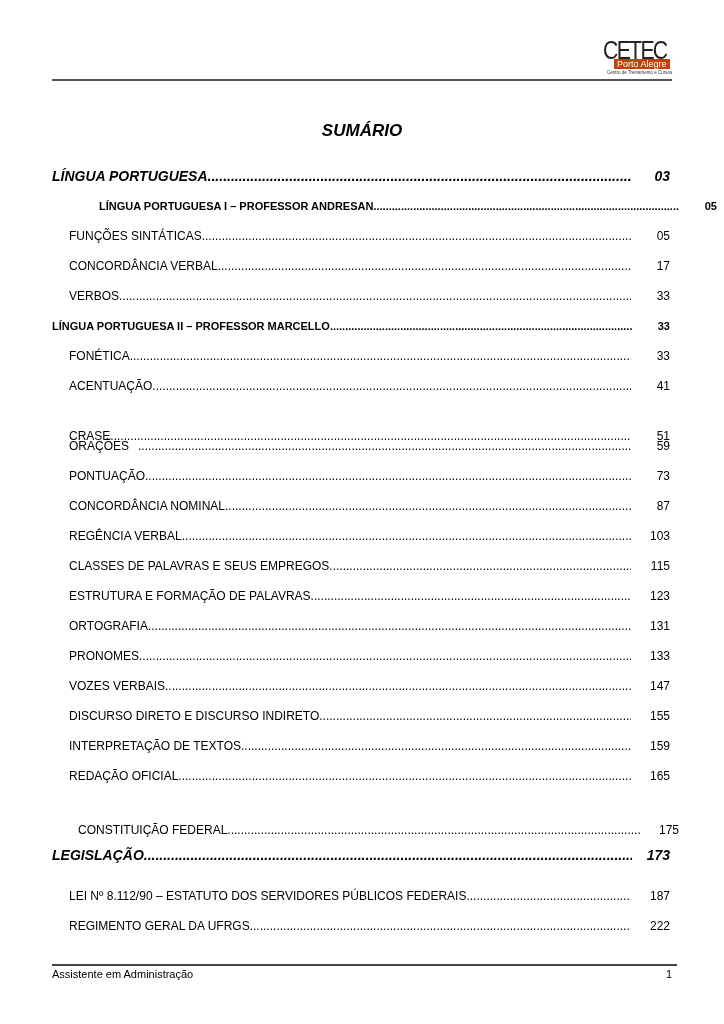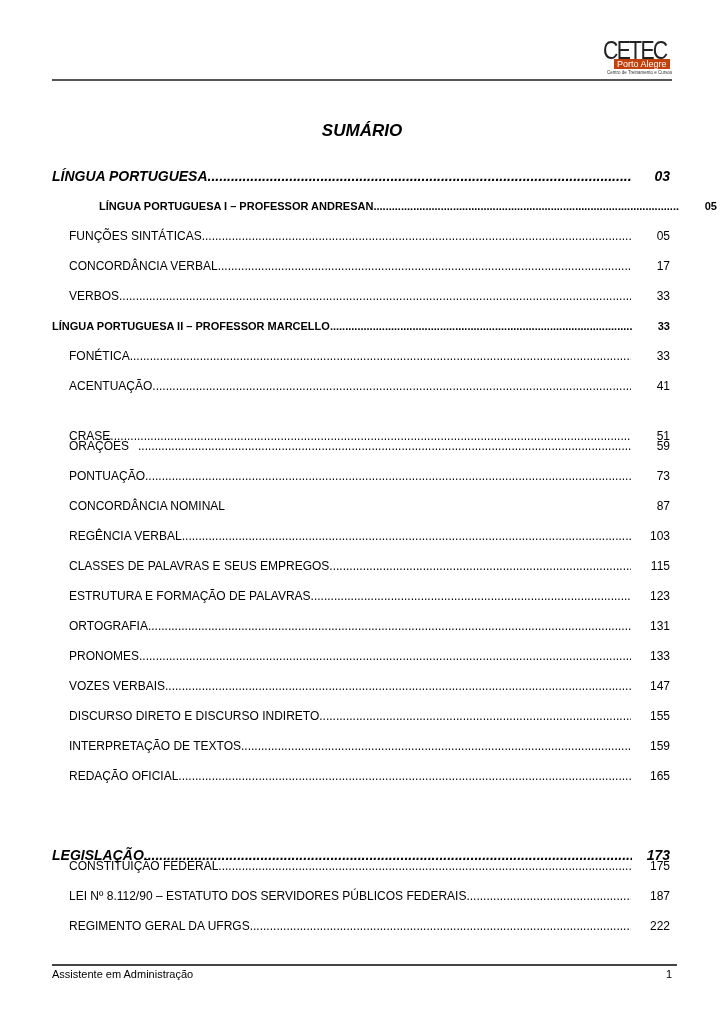--- a/index.html
+++ b/index.html
@@ -208,21 +208,21 @@
     <div class="toc-row lvl2" style="top: 438px; gap: 9px;">
       <span class="label">ORAÇÕES</span>
       <span class="dots"></span>
       <span class="page">59</span>
     </div>
     <div class="toc-row lvl2" style="top: 468px;">
       <span class="label">PONTUAÇÃO</span>
       <span class="dots"></span>
       <span class="page">73</span>
     </div>
-    <div class="toc-row lvl2" style="top: 498px; flex-direction: column;">
+    <div class="toc-row lvl2" style="top: 498px;">
       <span class="label">CONCORDÂNCIA NOMINAL</span>
       <span class="dots"></span>
       <span class="page">87</span>
     </div>
     <div class="toc-row lvl2" style="top: 528px;">
       <span class="label">REGÊNCIA VERBAL</span>
       <span class="dots"></span>
       <span class="page">103</span>
     </div>
     <div class="toc-row lvl2" style="top: 558px;">
@@ -263,21 +263,21 @@
     <div class="toc-row lvl2" style="top: 768px;">
       <span class="label">REDAÇÃO OFICIAL</span>
       <span class="dots"></span>
       <span class="page">165</span>
     </div>
     <div class="toc-row lvl0" style="top: 846px; justify-content: space-between;">
       <span class="label">LEGISLAÇÃO</span>
       <span class="dots"></span>
       <span class="page">173</span>
     </div>
-    <div class="toc-row lvl2" style="top: 858px;">
+    <div class="toc-row lvl2" style="top: 822px; margin-left: 9px;">
       <span class="label">CONSTITUIÇÃO FEDERAL</span>
       <span class="dots"></span>
       <span class="page">175</span>
     </div>
     <div class="toc-row lvl2" style="top: 888px;">
       <span class="label">LEI Nº 8.112/90 – ESTATUTO DOS SERVIDORES PÚBLICOS FEDERAIS</span>
       <span class="dots"></span>
       <span class="page">187</span>
     </div>
     <div class="toc-row lvl2" style="top: 918px;">

